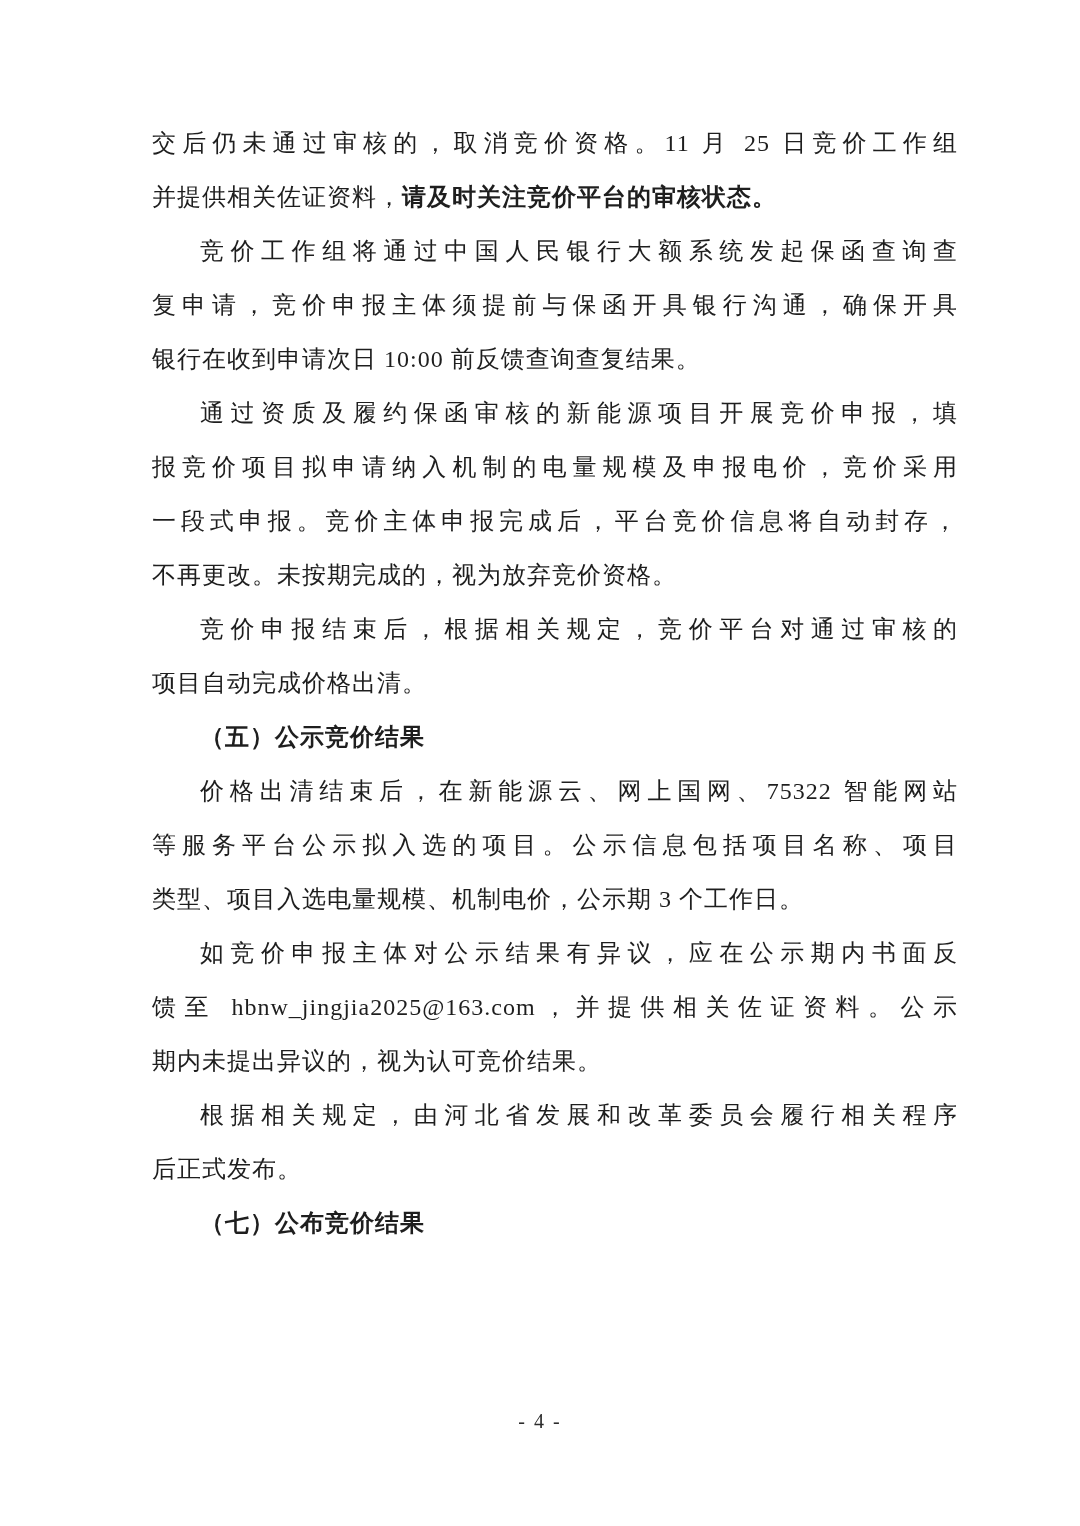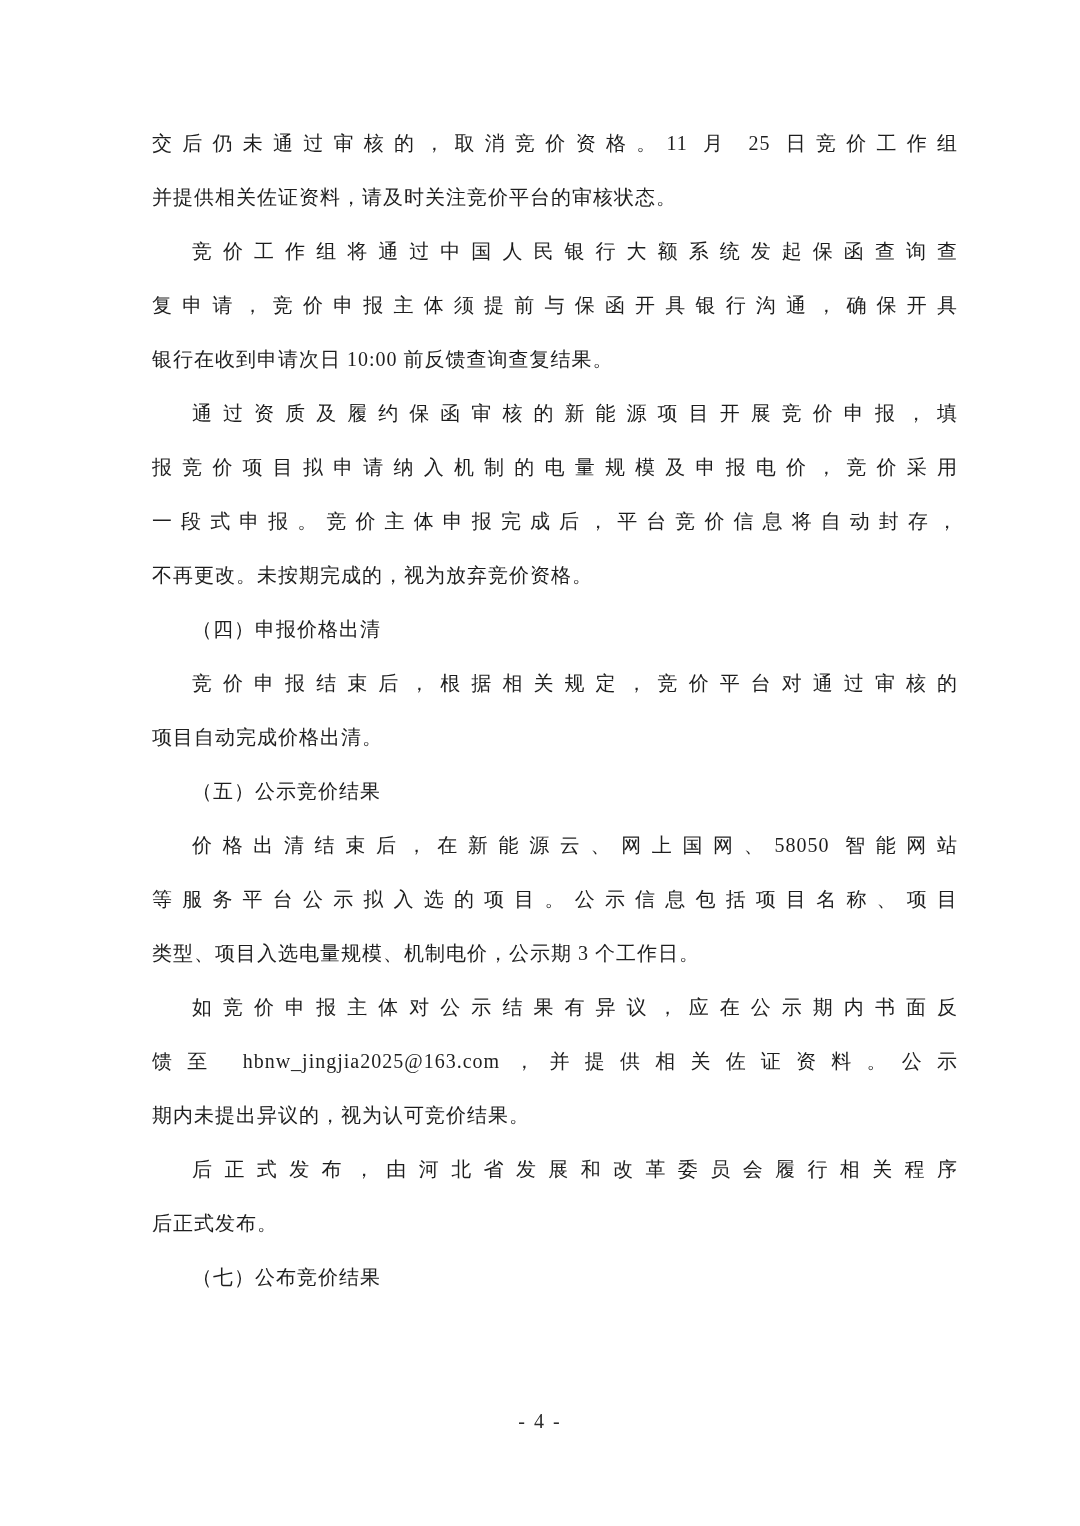--- a/index.html
+++ b/index.html
@@ -18,39 +18,39 @@
   }
   .doc-body {
     position: absolute;
     left: 152px;
     top: 116px;
     width: 806px;
   }
   .line {
     height: 54px;
     line-height: 54px;
-    font-size: 20px;
+    font-size: 24px;
     letter-spacing: 1px;
     color: #1e1e1e;
     text-align: justify;
     white-space: nowrap;
     overflow: visible;
   }
   .line.fill {
     text-align: justify;
     text-align-last: justify;
     text-justify: inter-character;
     white-space: normal;
   }
   .line.indent {
     text-indent: 2em;
   }
   .line .seg.bold,
   .line.heading .seg {
-    font-weight: 400;
+    font-weight: 700;
   }
   .footer {
     position: absolute;
     top: 1406px;
     left: 0;
     width: 100%;
     text-align: center;
     font-size: 20px;
     letter-spacing: 2px;
     color: #2c2c2c;
@@ -64,28 +64,27 @@
   <div class="doc-body" id="doc-body">
       <div class="line fill"><span class="seg">交后仍未通过审核的，取消竞价资格。11 月 25 日竞价工作组</span></div>
       <div class="line"><span class="seg">并提供相关佐证资料，</span><span class="seg bold">请及时关注竞价平台的审核状态。</span></div>
       <div class="line fill indent"><span class="seg">竞价工作组将通过中国人民银行大额系统发起保函查询查</span></div>
       <div class="line fill"><span class="seg">复申请，竞价申报主体须提前与保函开具银行沟通，确保开具</span></div>
       <div class="line"><span class="seg">银行在收到申请次日 10:00 前反馈查询查复结果。</span></div>
       <div class="line fill indent"><span class="seg">通过资质及履约保函审核的新能源项目开展竞价申报，填</span></div>
       <div class="line fill"><span class="seg">报竞价项目拟申请纳入机制的电量规模及申报电价，竞价采用</span></div>
       <div class="line fill"><span class="seg">一段式申报。竞价主体申报完成后，平台竞价信息将自动封存，</span></div>
       <div class="line"><span class="seg">不再更改。未按期完成的，视为放弃竞价资格。</span></div>
-      <div class="line indent heading"><span class="seg bold">（四）申报价格出清</span></div>
       <div class="line fill indent"><span class="seg">竞价申报结束后，根据相关规定，竞价平台对通过审核的</span></div>
       <div class="line"><span class="seg">项目自动完成价格出清。</span></div>
       <div class="line indent heading"><span class="seg bold">（五）公示竞价结果</span></div>
-      <div class="line fill indent"><span class="seg">价格出清结束后，在新能源云、网上国网、58050 智能网站</span></div>
+      <div class="line fill indent"><span class="seg">价格出清结束后，在新能源云、网上国网、75322 智能网站</span></div>
       <div class="line fill"><span class="seg">等服务平台公示拟入选的项目。公示信息包括项目名称、项目</span></div>
       <div class="line"><span class="seg">类型、项目入选电量规模、机制电价，公示期 3 个工作日。</span></div>
       <div class="line fill indent"><span class="seg">如竞价申报主体对公示结果有异议，应在公示期内书面反</span></div>
       <div class="line fill"><span class="seg">馈至 hbnw_jingjia2025@163.com，并提供相关佐证资料。公示</span></div>
       <div class="line"><span class="seg">期内未提出异议的，视为认可竞价结果。</span></div>
-      <div class="line fill indent"><span class="seg">后正式发布，由河北省发展和改革委员会履行相关程序</span></div>
+      <div class="line fill indent"><span class="seg">根据相关规定，由河北省发展和改革委员会履行相关程序</span></div>
       <div class="line"><span class="seg">后正式发布。</span></div>
       <div class="line indent heading"><span class="seg bold">（七）公布竞价结果</span></div>
     </div>
   <div class="footer">- 4 -</div>
 </div>
 
 </body></html>

